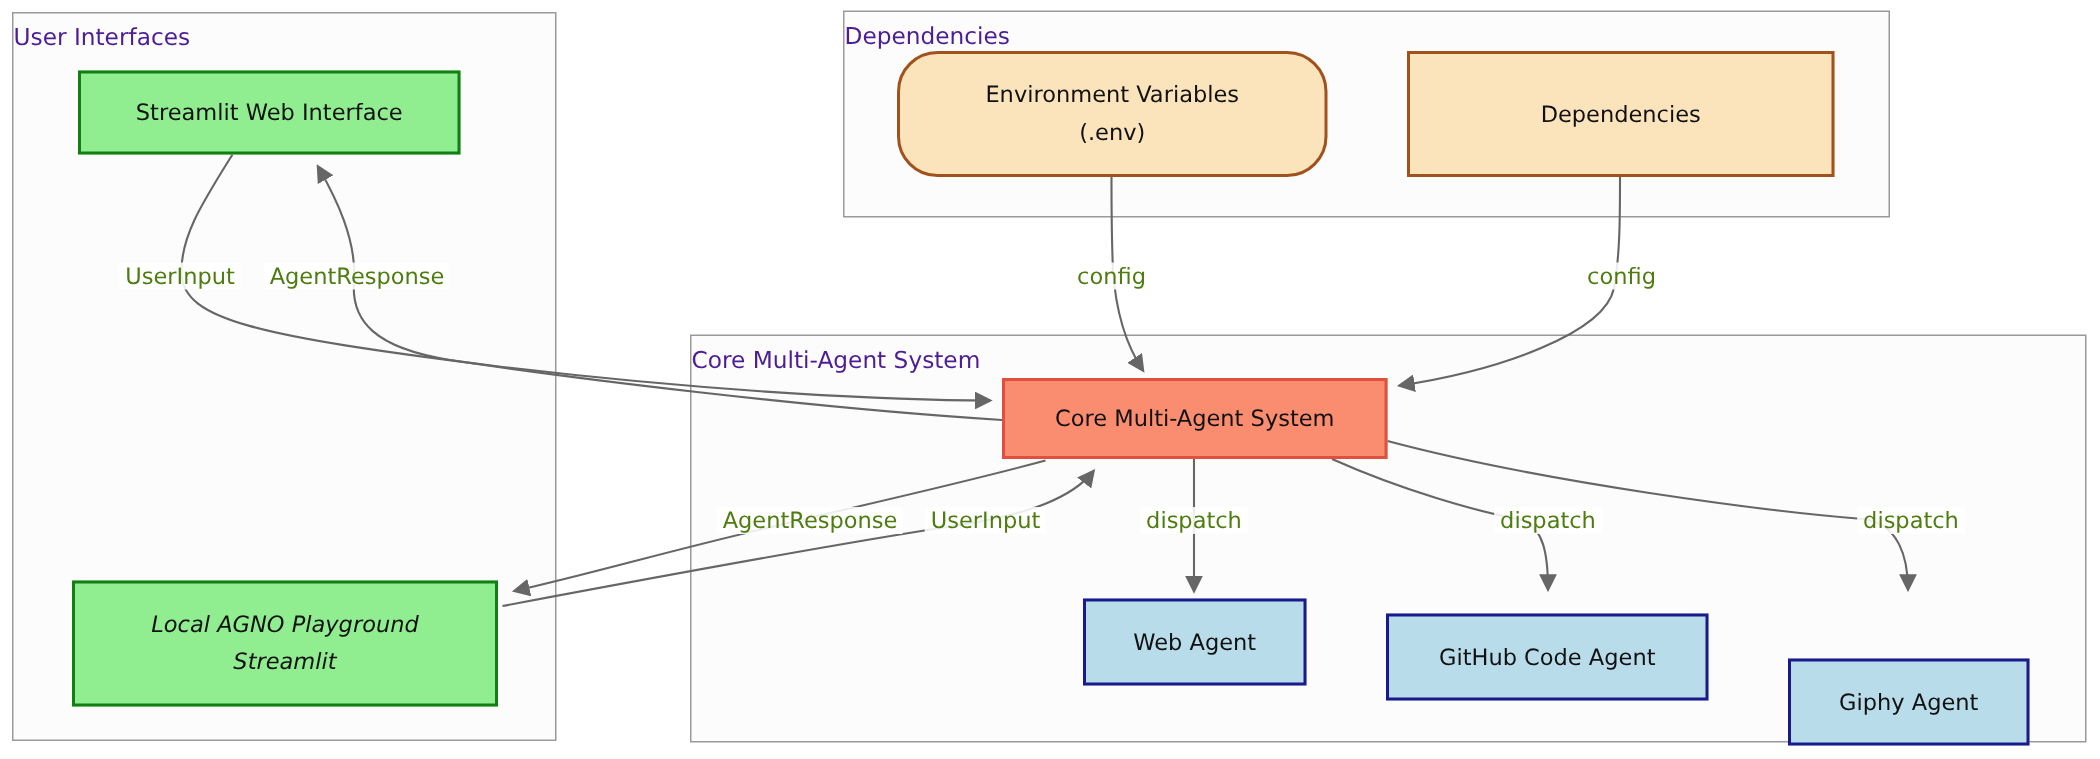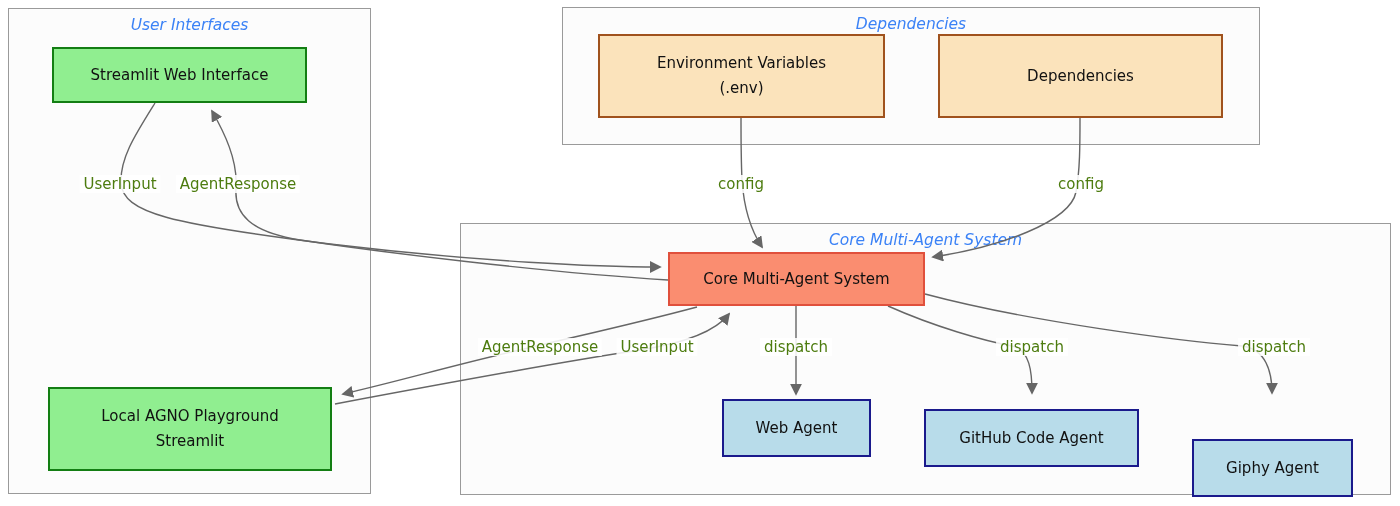--- a/index.html
+++ b/index.html
@@ -4,41 +4,41 @@
 <style>
   html,body{margin:0;padding:0;background:#ffffff;}
   #canvas{
     position:relative;width:1400px;height:506px;background:#ffffff;overflow:hidden;
     font-family:"DejaVu Sans","Liberation Sans",sans-serif;color:#111;
   }
   .container{position:absolute;background:#fcfcfc;border:1px solid #9a9a9a;z-index:0;box-sizing:border-box;}
   #c-ui{left:8px;top:8px;width:363px;height:486px;}
   #c-cfg{left:562px;top:7px;width:698px;height:138px;}
   #c-core{left:460px;top:223px;width:931px;height:272px;}
-  .container-title{position:absolute;top:3px;left:0;right:0;text-align:center;
-    font-size:15.5px;line-height:26px;color:#3b82f6;z-index:0;font-style:italic;}
+  .container-title{position:absolute;top:3px;left:0;right:0;text-align:left;
+    font-size:15.5px;line-height:26px;color:#4c1d95;z-index:0;}
   .container-title div{white-space:nowrap;}
 
   svg#edges{position:absolute;left:0;top:0;z-index:1;pointer-events:none;}
   .edge{stroke:#666666;stroke-width:1.4;fill:none;}
 
   .node{position:absolute;display:flex;flex-direction:column;align-items:center;justify-content:center;
     text-align:center;font-size:15px;line-height:25px;z-index:2;box-sizing:border-box;}
   .node.green{background:#90EE90;border:2px solid #137E13;justify-content:center;}
   .node.orange{background:#FBE3BB;border:2px solid #A0521D;}
   .node.salmon{background:#FA8D70;border:2px solid #E0503C;}
   .node.blue{background:#B8DCEA;border:2px solid #1A1A8C;}
   #n-streamlit{left:52px;top:47px;width:255px;height:56px;}
-  #n-env{left:598px;top:34px;width:287px;height:84px;}
+  #n-env{left:598px;top:34px;width:287px;height:84px;border-radius:27px;}
   #n-deps{left:938px;top:34px;width:285px;height:84px;}
   #n-core{left:668px;top:252px;width:257px;height:54px;}
   #n-web{left:722px;top:399px;width:149px;height:58px;align-items:center;}
   #n-github{left:924px;top:409px;width:215px;height:58px;}
   #n-giphy{left:1192px;top:399px;width:161px;height:58px;margin-top:40px;}
-  #n-agno{left:48px;top:387px;width:284px;height:84px;}
+  #n-agno{left:48px;top:387px;width:284px;height:84px;font-style:italic;}
 
   .edge-label{position:absolute;transform:translate(-50%,-50%);background:rgba(255,255,255,0.88);
     padding:0 4px;font-size:15px;white-space:nowrap;z-index:3;color:#4d7c0f;}
   #el-ui-top{left:120px;top:184px;}
   #el-ar-top{left:238px;top:184px;}
   #el-cfg-l{left:741px;top:184px;}
   #el-cfg-r{left:1081px;top:184px;}
   #el-ar-bot{left:540px;top:347px;}
   #el-ui-bot{left:657px;top:347px;}
   #el-d-web{left:796px;top:347px;}

